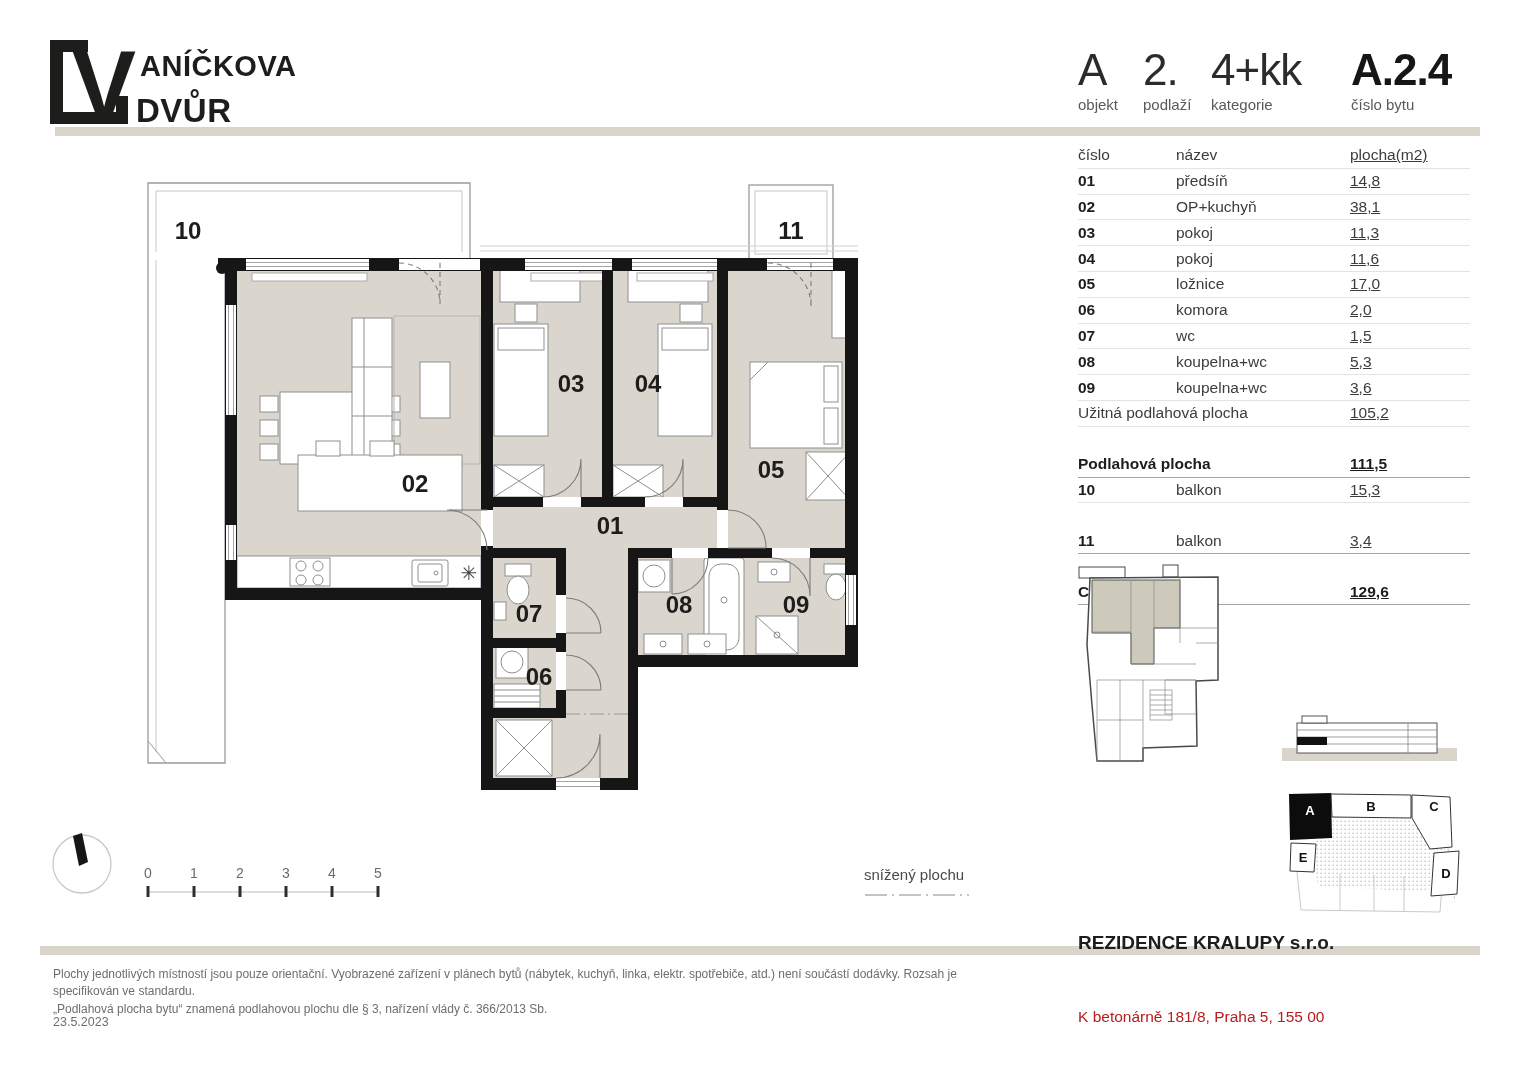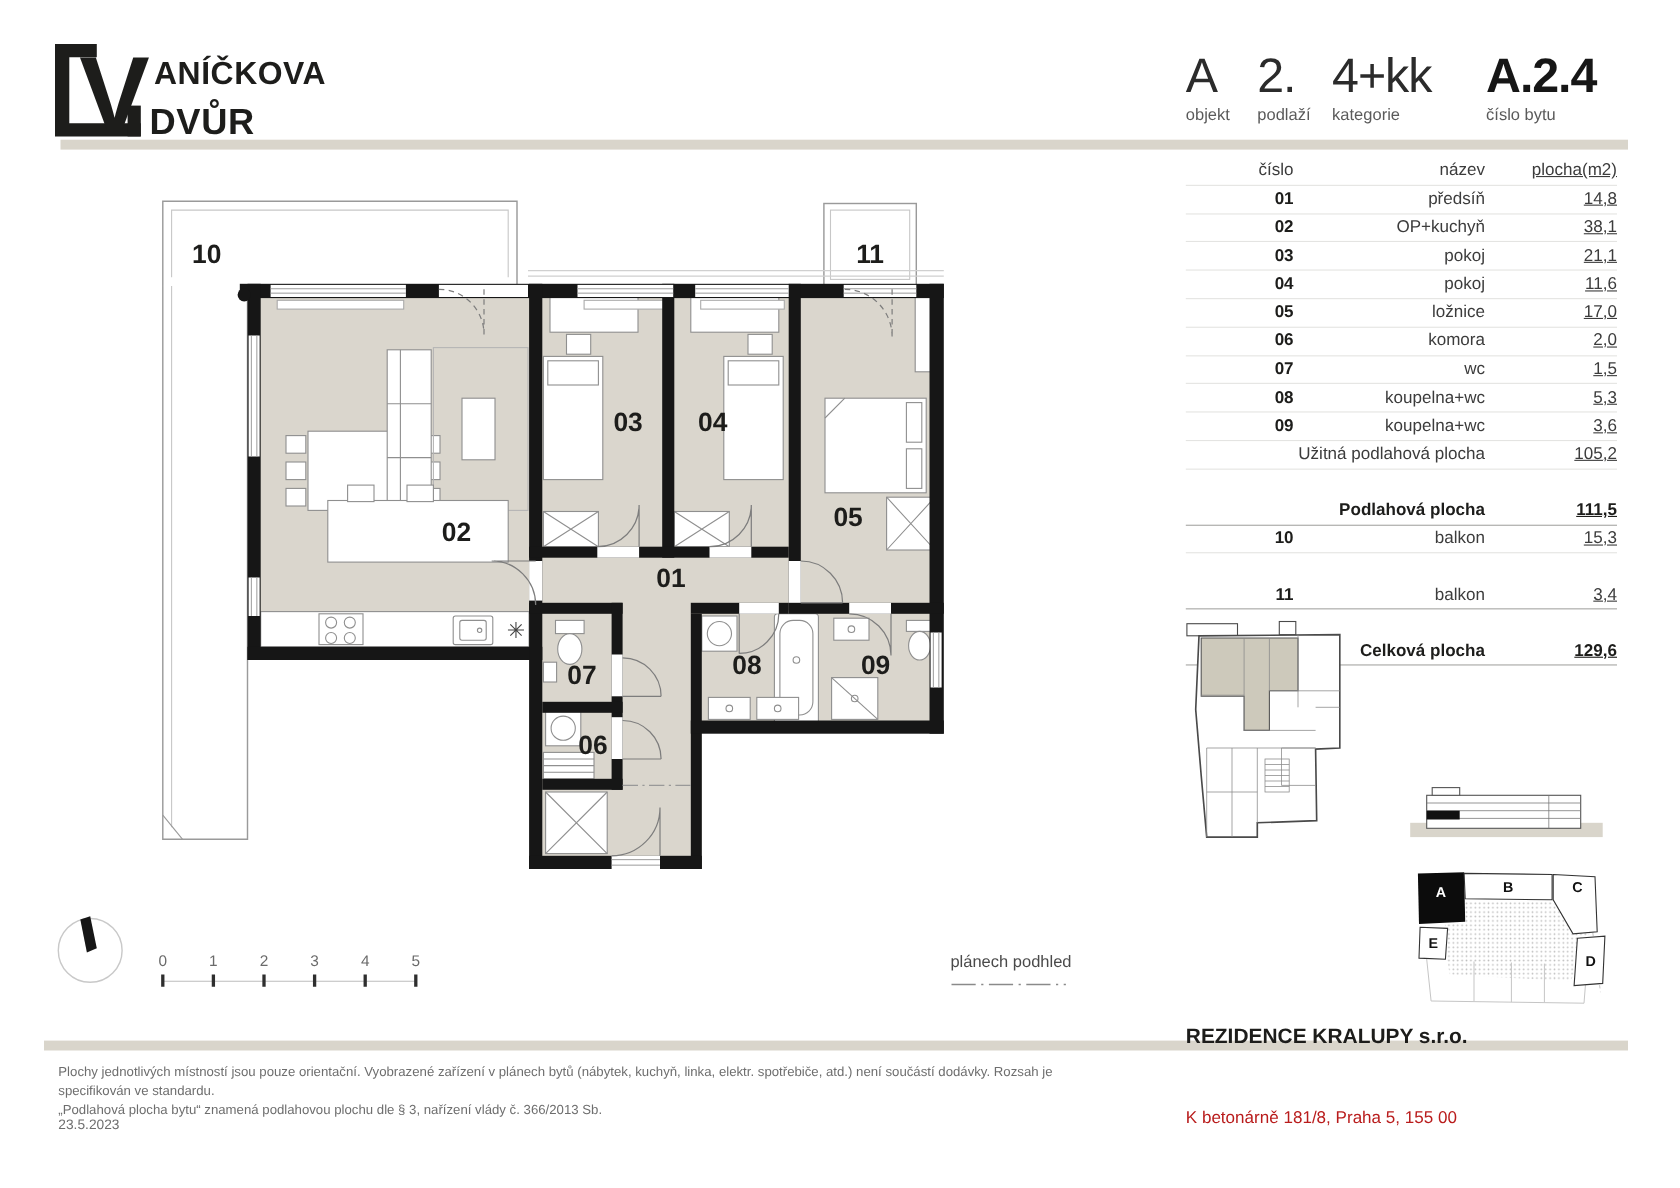--- a/index.html
+++ b/index.html
@@ -9,21 +9,21 @@
 
   
   .hbar{position:absolute;background:#d9d5cb;}
   .meta{position:absolute;}
   .meta .val{font-size:44px;font-weight:400;color:#2b2b2b;line-height:1;letter-spacing:-1px;}
   .meta .val.hard{font-weight:700;color:#161616;}
   .meta .lbl{font-size:15px;color:#5a5a5a;margin-top:4px;}
 
   
   .rtable{position:absolute;left:1078px;top:143px;width:392px;font-size:15.5px;color:#3c3c3c;}
-  .trow{display:flex;align-items:center;height:25.8px;border-bottom:1px solid #e4e4e2;box-sizing:border-box;text-align:right;}
+  .trow{display:flex;align-items:center;height:25.8px;border-bottom:1px solid #e4e4e2;box-sizing:border-box;}
   .trow .c1{width:98px;flex:none;}
   .trow .c2{flex:1;}
   .trow .c3{width:120px;flex:none;text-decoration:underline;}
   .trow .cw{flex:1;}
   .trow .num{font-weight:700;color:#1d1d1b;}
   .trow.bold{font-weight:700;color:#1d1d1b;}
   .trow.strong{border-bottom:1.5px solid #a6a6a3;margin-top:25px;}
 
   
   .disc{position:absolute;left:53px;top:966px;width:945px;font-size:12px;line-height:1.45;color:#6e6e6e;}
@@ -82,21 +82,21 @@
         <span class="c3">14,8</span>
       </div>
     <div class="trow">
         <span class="c1 num">02</span>
         <span class="c2">OP+kuchyň</span>
         <span class="c3">38,1</span>
       </div>
     <div class="trow">
         <span class="c1 num">03</span>
         <span class="c2">pokoj</span>
-        <span class="c3">21,1</span>
+        <span class="c3">11,3</span>
       </div>
     <div class="trow">
         <span class="c1 num">04</span>
         <span class="c2">pokoj</span>
         <span class="c3">11,6</span>
       </div>
     <div class="trow">
         <span class="c1 num">05</span>
         <span class="c2">ložnice</span>
         <span class="c3">17,0</span>
@@ -374,21 +374,21 @@
         <path d="M378,886 V897"></path>
     </g>
     <text class="scalelbl" x="148" y="878">0</text>
     <text class="scalelbl" x="194" y="878">1</text>
     <text class="scalelbl" x="240" y="878">2</text>
     <text class="scalelbl" x="286" y="878">3</text>
     <text class="scalelbl" x="332" y="878">4</text>
     <text class="scalelbl" x="378" y="878">5</text>
   </svg>
 
-  <div class="legendtxt">plánech podhled</div>
+  <div class="legendtxt">snížený plochu</div>
   <svg class="abs" style="left:864px;top:890px;" width="110" height="10" viewBox="0 0 110 10">
     <path d="M1,5 H105" stroke="#8a8a8a" stroke-width="1.2" stroke-dasharray="22 5 2 5" fill="none"></path>
   </svg>
 
   <svg class="abs" style="left:1072px;top:552px;" width="160" height="218" viewBox="1072 552 160 218">
     <rect x="1079" y="567" width="46" height="11" fill="#ffffff" stroke="#4a4a4a" stroke-width="1"></rect>
     <rect x="1163" y="565" width="15" height="12" fill="#ffffff" stroke="#4a4a4a" stroke-width="1"></rect>
     <path d="M1090,578 L1218,577 L1218,680 L1196,681 L1197,746 L1143,748 L1143,761 L1097,761 L1092,705 L1087,645 Z" fill="#ffffff" stroke="#4a4a4a" stroke-width="1.5"></path>
     <path d="M1092,580 H1180 V628 H1154 V664 H1131 V633 H1092 Z" fill="#cdc9bb" stroke="#555" stroke-width="1"></path>
     <g stroke="#8a8a8a" stroke-width="0.7" fill="none">

